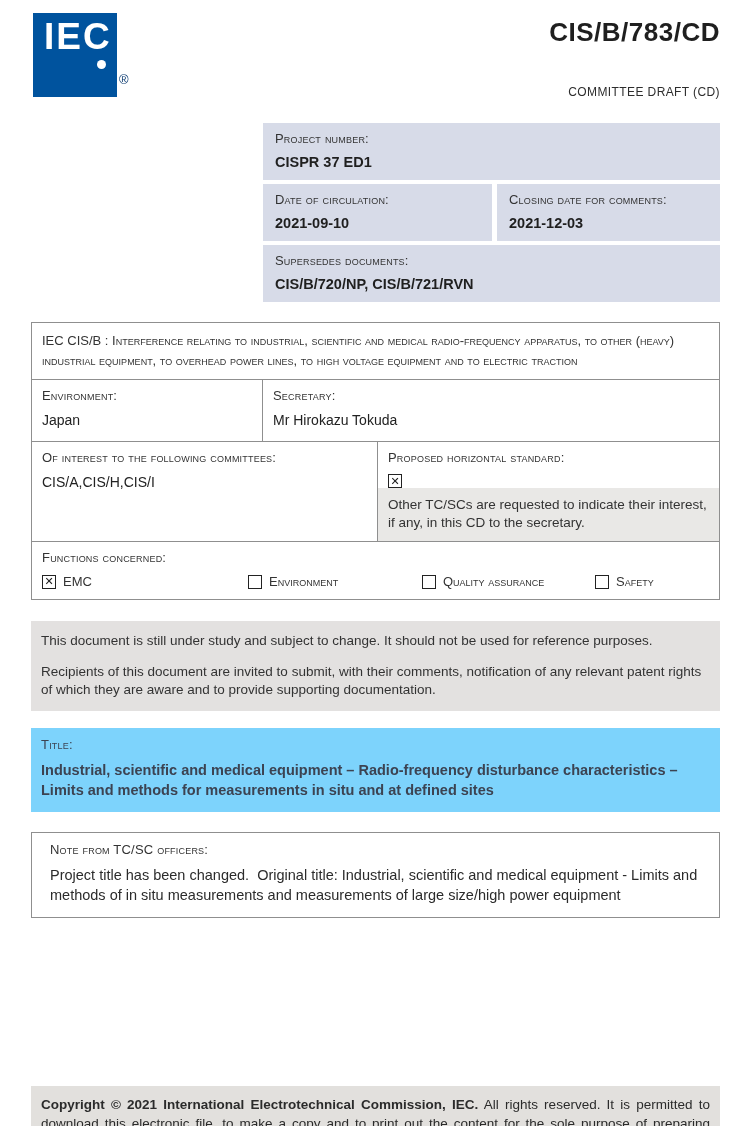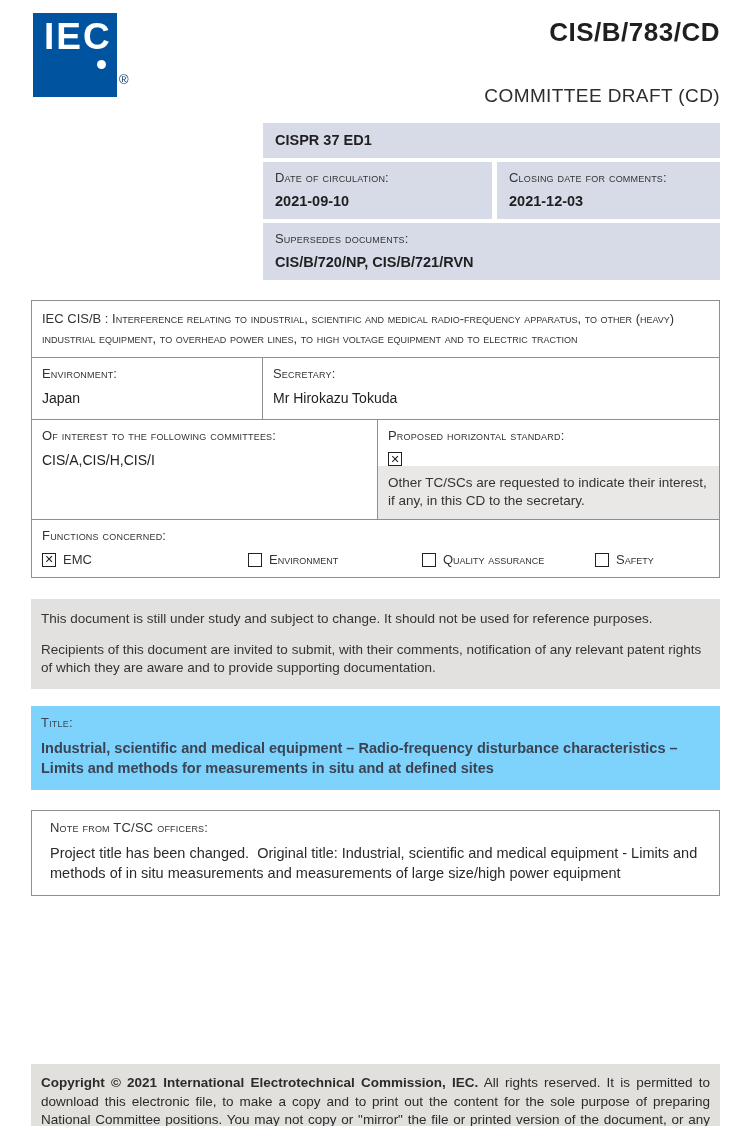--- a/index.html
+++ b/index.html
@@ -20,21 +20,21 @@
   .iec-logo .iec-text {
     font-weight:bold; font-size:37px; letter-spacing:2px;
     position:absolute; left:11px; top:3px;
   }
   .iec-lines { position:absolute; left:11px; top:56px; width:62px; }
   .iec-lines .bar { height:3px; background:#fff; margin-bottom:3px; width:52px; }
   .iec-dot { position:absolute; right:0; bottom:0px; width:9px; height:9px; border-radius:50%; background:#fff; }
   .iec-reg { position:absolute; left:88px; top:72px; font-size:13px; color:#0a3a70; }
   .head-right { text-align:right; padding-top:17px; }
   .doc-number { font-size:26px; font-weight:bold; letter-spacing:.5px; color:#1f1f1f; }
-  .doc-type { margin-top:37px; font-size:19px; letter-spacing:.4px; color:#2d2d2d; }
+  .doc-type { margin-top:37px; font-size:12px; letter-spacing:.4px; color:#2d2d2d; }
 
   
   .ptable { margin-left:232px; margin-top:13px; width:457px; }
   .ptable .prow { display:flex; gap:5px; margin-bottom:4px; }
   .pcell { background:#d7dbe8; padding:8px 12px 9px; flex:1; }
   .pcell .lbl { display:block; margin-bottom:7px; }
   .pcell .val { font-size:14.5px; font-weight:bold; color:#1f1f1f; }
   .pcell.half-l { flex:0 0 229px; }
   .lbl { font-variant:small-caps; font-size:13px; color:#333; letter-spacing:.2px; }
 
@@ -104,20 +104,21 @@
     <span class="iec-reg">®</span>
     <div class="head-right">
       <div class="doc-number">CIS/B/783/CD</div>
       <div class="doc-type">COMMITTEE DRAFT (CD)</div>
     </div>
   </div>
 
   <div class="ptable">
     <div class="prow">
       <div class="pcell">
+        <span class="lbl">Project number:</span>
         <span class="val">CISPR 37 ED1</span>
       </div>
     </div>
     <div class="prow">
       <div class="pcell half-l">
         <span class="lbl">Date of circulation:</span>
         <span class="val">2021-09-10</span>
       </div>
       <div class="pcell">
         <span class="lbl">Closing date for comments:</span>

